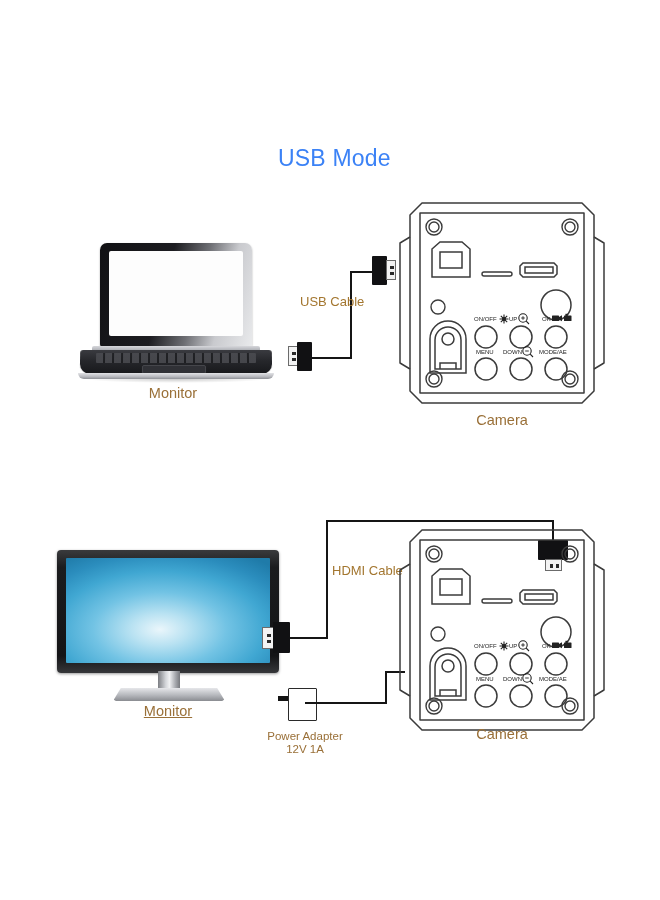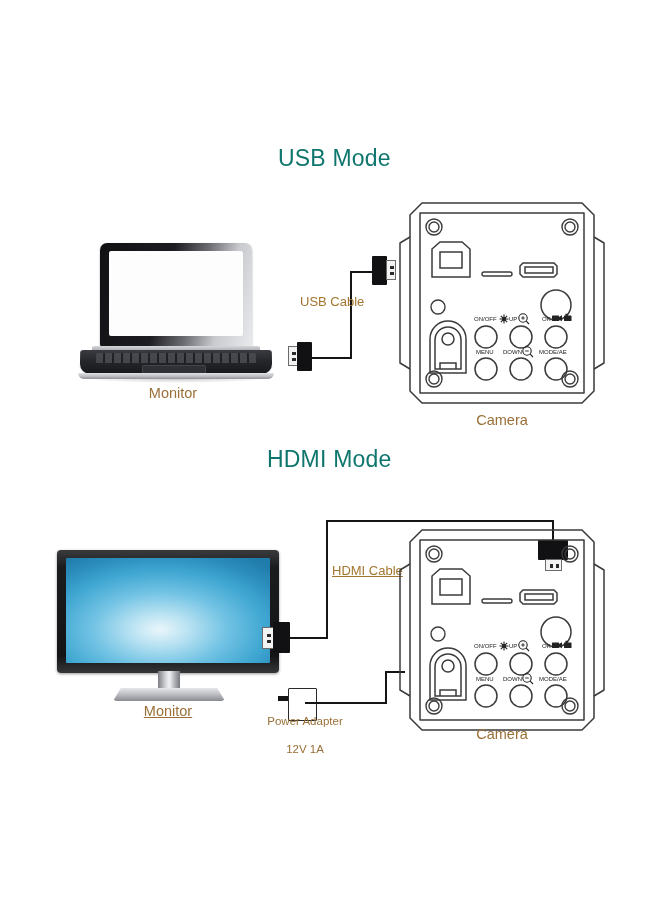--- a/index.html
+++ b/index.html
@@ -6,21 +6,21 @@
   body{
     width:660px;height:900px;background:#ffffff;
     font-family:"Liberation Sans","DejaVu Sans",sans-serif;
     position:relative;overflow:hidden;
   }
   .stage{position:absolute;left:0;top:0;width:660px;height:900px;}
   .abs{position:absolute;}
 
   
   .mode-title{
-    font-size:23px;color:#0f766e;font-weight:400;
+    font-size:23px;color:#3b82f6;font-weight:400;
     letter-spacing:.2px;white-space:nowrap;
   }
 
   
   .caption{
     font-size:14.5px;color:#9a7038;white-space:nowrap;text-align:center;
   }
   .caption.small{font-size:11.5px;line-height:13px;}
   .cable-label{font-size:13px;color:#a3762f;white-space:nowrap;}
 
@@ -243,21 +243,20 @@
       <g fill="none" stroke="#222" stroke-width="1.1">
         <circle cx="131" cy="154" r="4.2"></circle>
         <path d="M134.2 157.2 L137 160"></path>
         <path d="M129.2 154 L132.8 154" stroke-width="0.9"></path>
       </g>
       <text x="143" y="157" font-size="6" font-family="Liberation Sans, sans-serif" fill="#222">MODE/AE</text>
     </svg>
   </div>
   <div class="abs caption" style="left:452px;top:412px;width:100px;">Camera</div>
 
-  <div class="abs mode-title" style="left:267px;top:446px;">HDMI Mode</div>
 
   <div class="abs monitor" style="left:57px;top:550px;">
     <div class="mn-bezel">
       <div class="mn-screen"></div>
     </div>
     <div class="mn-neck"></div>
     <div class="mn-base"></div>
   </div>
   <div class="abs caption" style="left:118px;top:703px;width:100px;text-decoration:underline;">Monitor</div>
 
@@ -275,32 +274,32 @@
   </div>
 
   <div class="abs" style="left:538px;top:540px;width:30px;height:32px;">
     <div class="plug-body" style="left:0;top:0;width:30px;height:20px;"></div>
     <div class="plug-metal" style="left:7px;top:19px;width:17px;height:12px;">
       <i style="left:4px;top:4px;width:3px;height:4px;"></i>
       <i style="left:10px;top:4px;width:3px;height:4px;"></i>
     </div>
   </div>
 
-  <div class="abs cable-label" style="left:332px;top:563px;text-decoration:underline;">HDMI Cable</div>
+  <div class="abs cable-label" style="left:332px;top:563px;">HDMI Cable</div>
 
   <div class="abs" style="left:278px;top:688px;width:40px;height:34px;">
     <div class="adapter-prong" style="left:0;top:8px;"></div>
     <div class="adapter-box" style="left:10px;top:0;"></div>
   </div>
 
   <div class="abs wire" style="left:305px;top:702px;width:82px;height:2px;"></div>
   <div class="abs wire" style="left:385px;top:671px;width:2px;height:33px;"></div>
   <div class="abs wire" style="left:385px;top:671px;width:20px;height:2px;"></div>
 
-  <div class="abs caption small" style="left:250px;top:715px;width:110px;">Power Adapter</div>
+  <div class="abs caption small" style="left:250px;top:730px;width:110px;">Power Adapter</div>
   <div class="abs caption small" style="left:250px;top:743px;width:110px;">12V 1A</div>
 
   <div class="abs camera" style="left:396px;top:524px;">
     <svg width="212" height="212" viewBox="0 0 212 212">
       <g fill="none" stroke="#3b3b3b" stroke-width="1.5" stroke-linejoin="round">
         <path d="M14 18 L26 6 L186 6 L198 18 L198 194 L186 206 L26 206 L14 194 Z"></path>
         <path d="M24 16 L188 16 L188 196 L24 196 Z"></path>
         <path d="M14 40 L4 46 L4 166 L14 172"></path>
         <path d="M198 40 L208 46 L208 166 L198 172"></path>
       </g>

